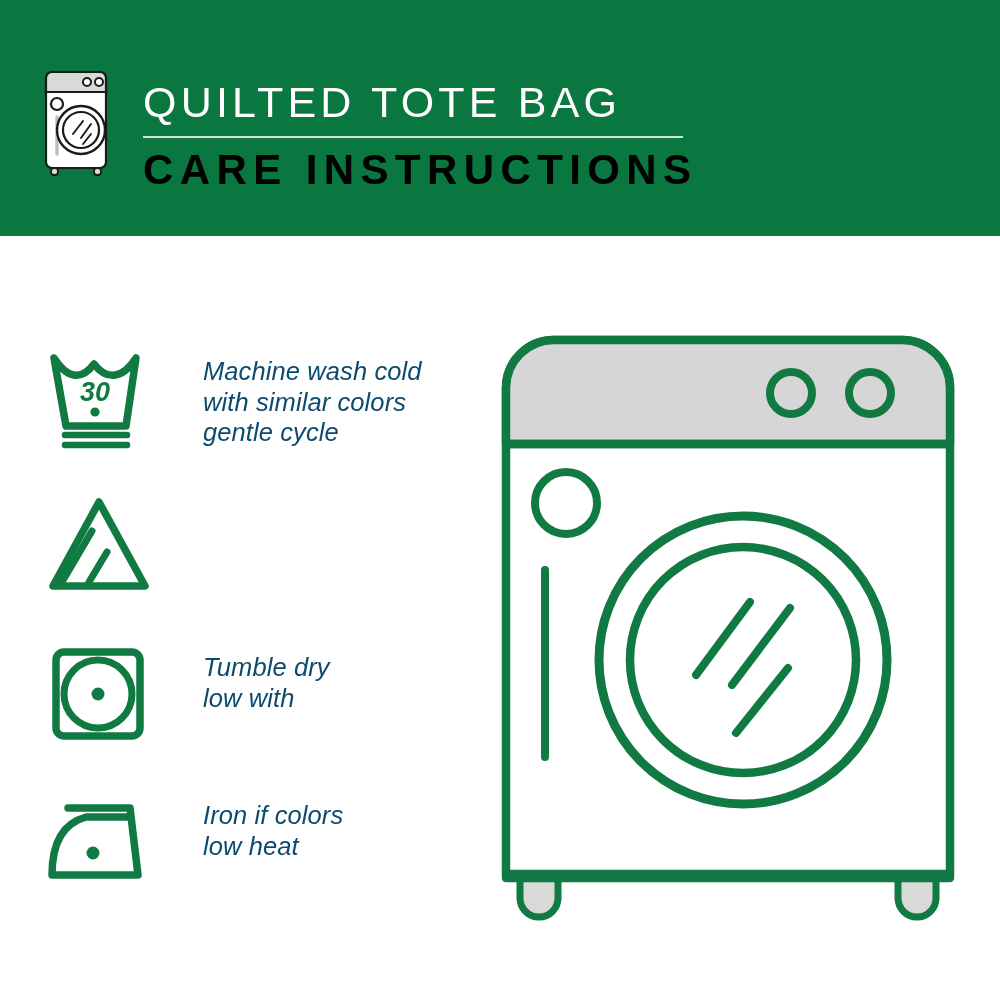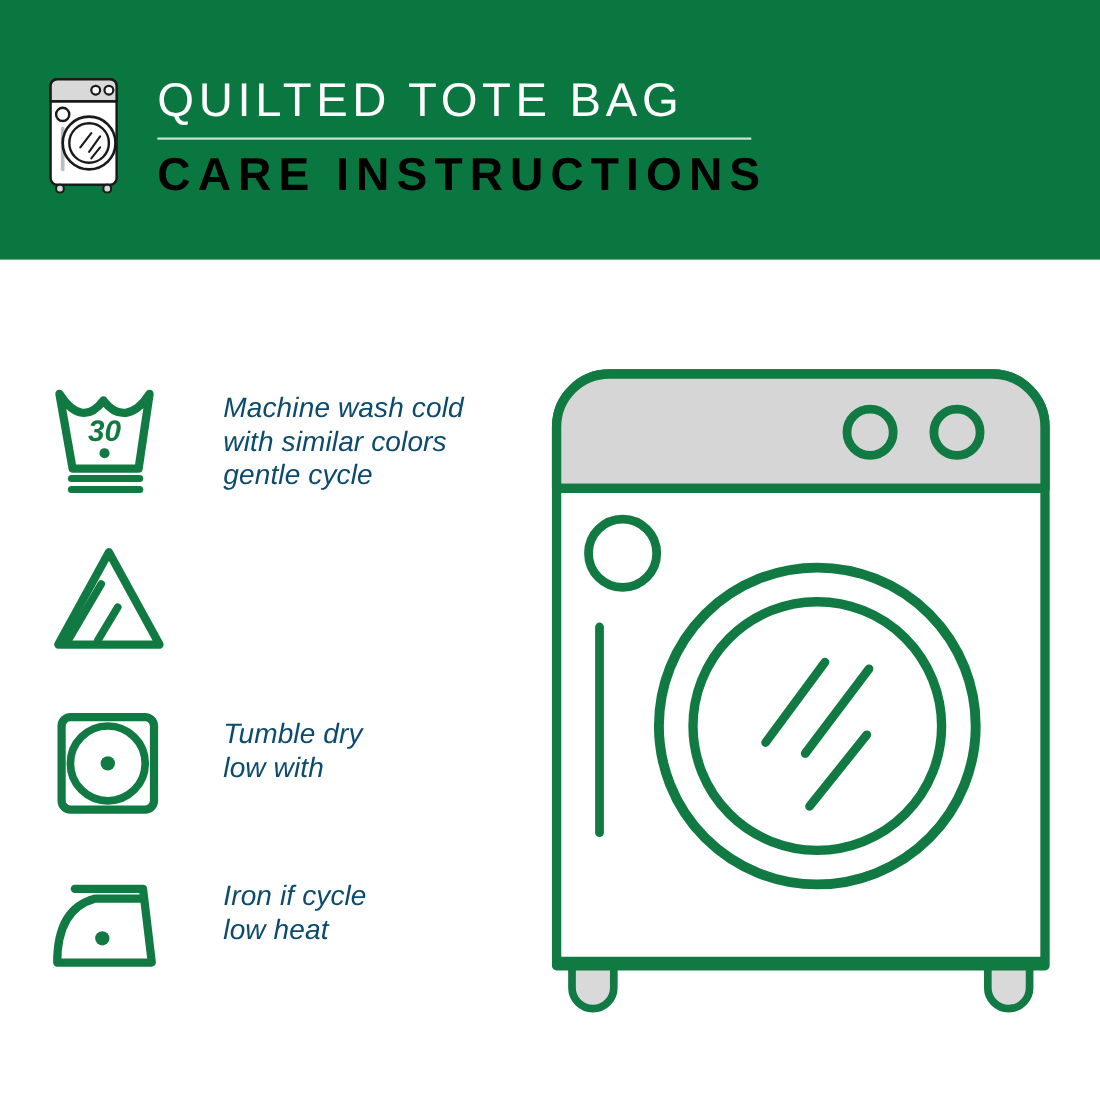--- a/index.html
+++ b/index.html
@@ -31,21 +31,21 @@
   #header-logo {
     position: absolute;
     left: 43px;
     top: 68px;
     width: 66px;
     height: 108px;
   }
   #header-text {
     position: absolute;
     left: 143px;
-    top: 66px;
+    top: 77px;
     width: 560px;
   }
   #title-line1 {
     color: #ffffff;
     font-size: 43px;
     font-weight: 300;
     letter-spacing: 4.2px;
     line-height: 50px;
     white-space: nowrap;
   }
@@ -194,21 +194,21 @@
     </div>
 
     <div class="care-row">
       <div class="care-symbol">
         <svg viewBox="0 0 112 104" width="112" height="104" aria-hidden="true">
 
           <path d="M20 18 L82 18 L90 85 L4 85 C4 58 12 34 38 27 L82 27" fill="none" stroke="#117a43" stroke-width="7.5" stroke-linejoin="round" stroke-linecap="round"></path>
           <circle cx="45" cy="63" r="6.5" fill="#117a43"></circle>
         </svg>
       </div>
-      <div class="care-text">Iron if cycle
+      <div class="care-text">Iron if colors
 low heat</div>
     </div>
 
   </div>
 
   <div id="washer">
     <svg viewBox="0 0 470 600" width="470" height="600" aria-hidden="true">
 
       <g>
         <path d="M22 538 h38 v30 a19 19 0 0 1 -38 0 z" fill="#d9d9d9" stroke="#117a43" stroke-width="7"></path>

